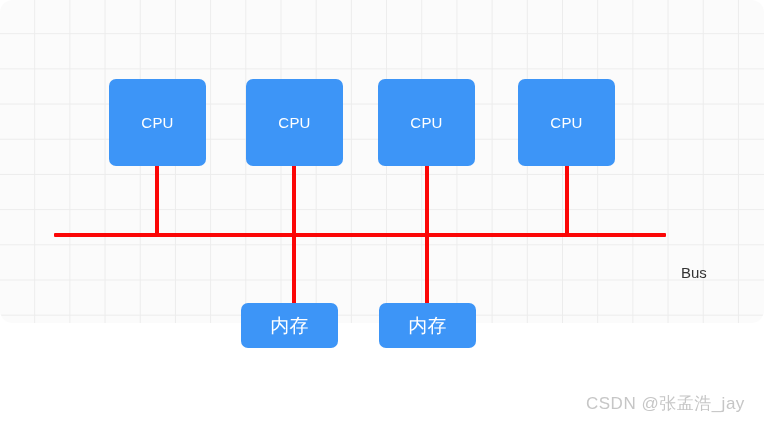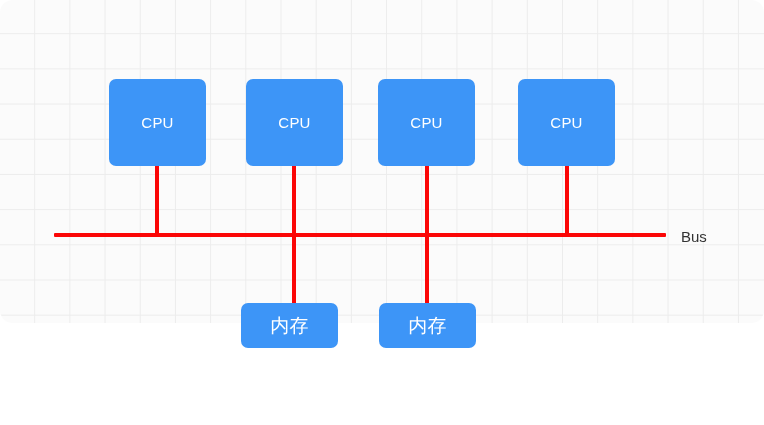--- a/index.html
+++ b/index.html
@@ -66,20 +66,21 @@
     z-index: 1;
   }
 
   
   .bus-label {
     position: absolute;
     font-size: 15px;
     color: #333333;
     z-index: 4;
     white-space: nowrap;
+    margin-top: 36px;
   }
   .watermark {
     position: absolute;
     font-size: 17px;
     color: #c6c6c6;
     z-index: 5;
     white-space: nowrap;
     letter-spacing: 0.5px;
   }
 </style>
@@ -110,14 +111,15 @@
 
   <div class="node mem" id="mem-0" style="left: 241px; top: 303px; background: rgb(61, 149, 247); color: rgb(255, 255, 255);">
     <span>内存</span>
   </div>
   <div class="node mem" id="mem-1" style="left: 379px; top: 303px; background: rgb(61, 149, 247); color: rgb(255, 255, 255);">
     <span>内存</span>
   </div>
 
   <div class="bus-label" id="bus-label" style="left: 681px; top: 228px;">Bus</div>
 
+  <div class="watermark" id="watermark" style="left: 586px; top: 392px;">CSDN @张孟浩_jay</div>
 
 </div>
 
 </body></html>

